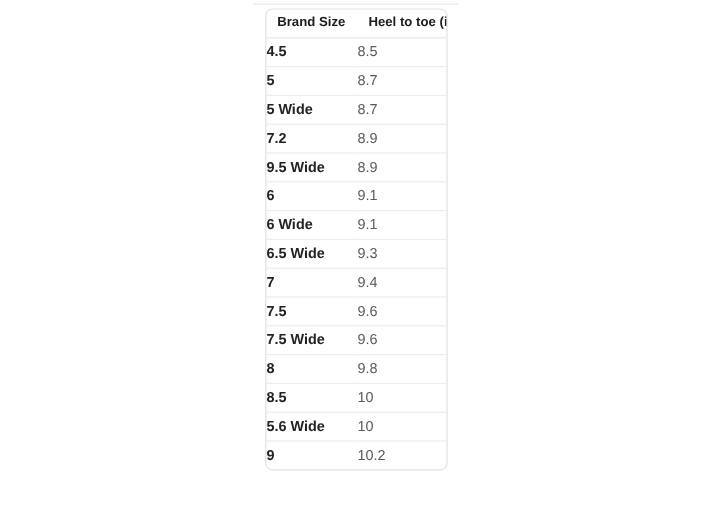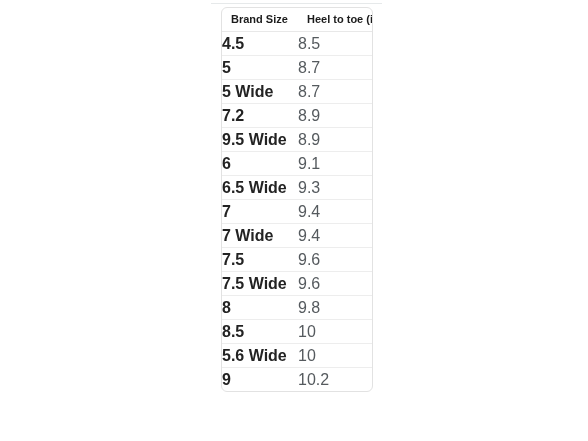--- a/index.html
+++ b/index.html
@@ -52,21 +52,21 @@
   }
 
   table.chart-table th,
   table.chart-table td {
     padding: 0;
     margin: 0;
     text-align: left;
     vertical-align: middle;
     height: 23px;
     line-height: 23px;
-    font-size: 16px;
+    font-size: 12px;
     white-space: nowrap;
     overflow: hidden;
   }
 
   
   col.col-size  { width: 76px; }
   col.col-value { width: 76px; }
 
   table.chart-table th {
     font-weight: bold;
@@ -134,29 +134,29 @@
           </tr>
           <tr>
             <td class="c-size">9.5 Wide</td>
             <td class="c-value">8.9</td>
           </tr>
           <tr>
             <td class="c-size">6</td>
             <td class="c-value">9.1</td>
           </tr>
           <tr>
+            <td class="c-size">6 Wide</td>
+            <td class="c-value">9.1</td>
+          </tr>
+          <tr>
             <td class="c-size">6.5 Wide</td>
             <td class="c-value">9.3</td>
           </tr>
           <tr>
             <td class="c-size">7</td>
-            <td class="c-value">9.4</td>
-          </tr>
-          <tr>
-            <td class="c-size">7 Wide</td>
             <td class="c-value">9.4</td>
           </tr>
           <tr>
             <td class="c-size">7.5</td>
             <td class="c-value">9.6</td>
           </tr>
           <tr>
             <td class="c-size">7.5 Wide</td>
             <td class="c-value">9.6</td>
           </tr>

